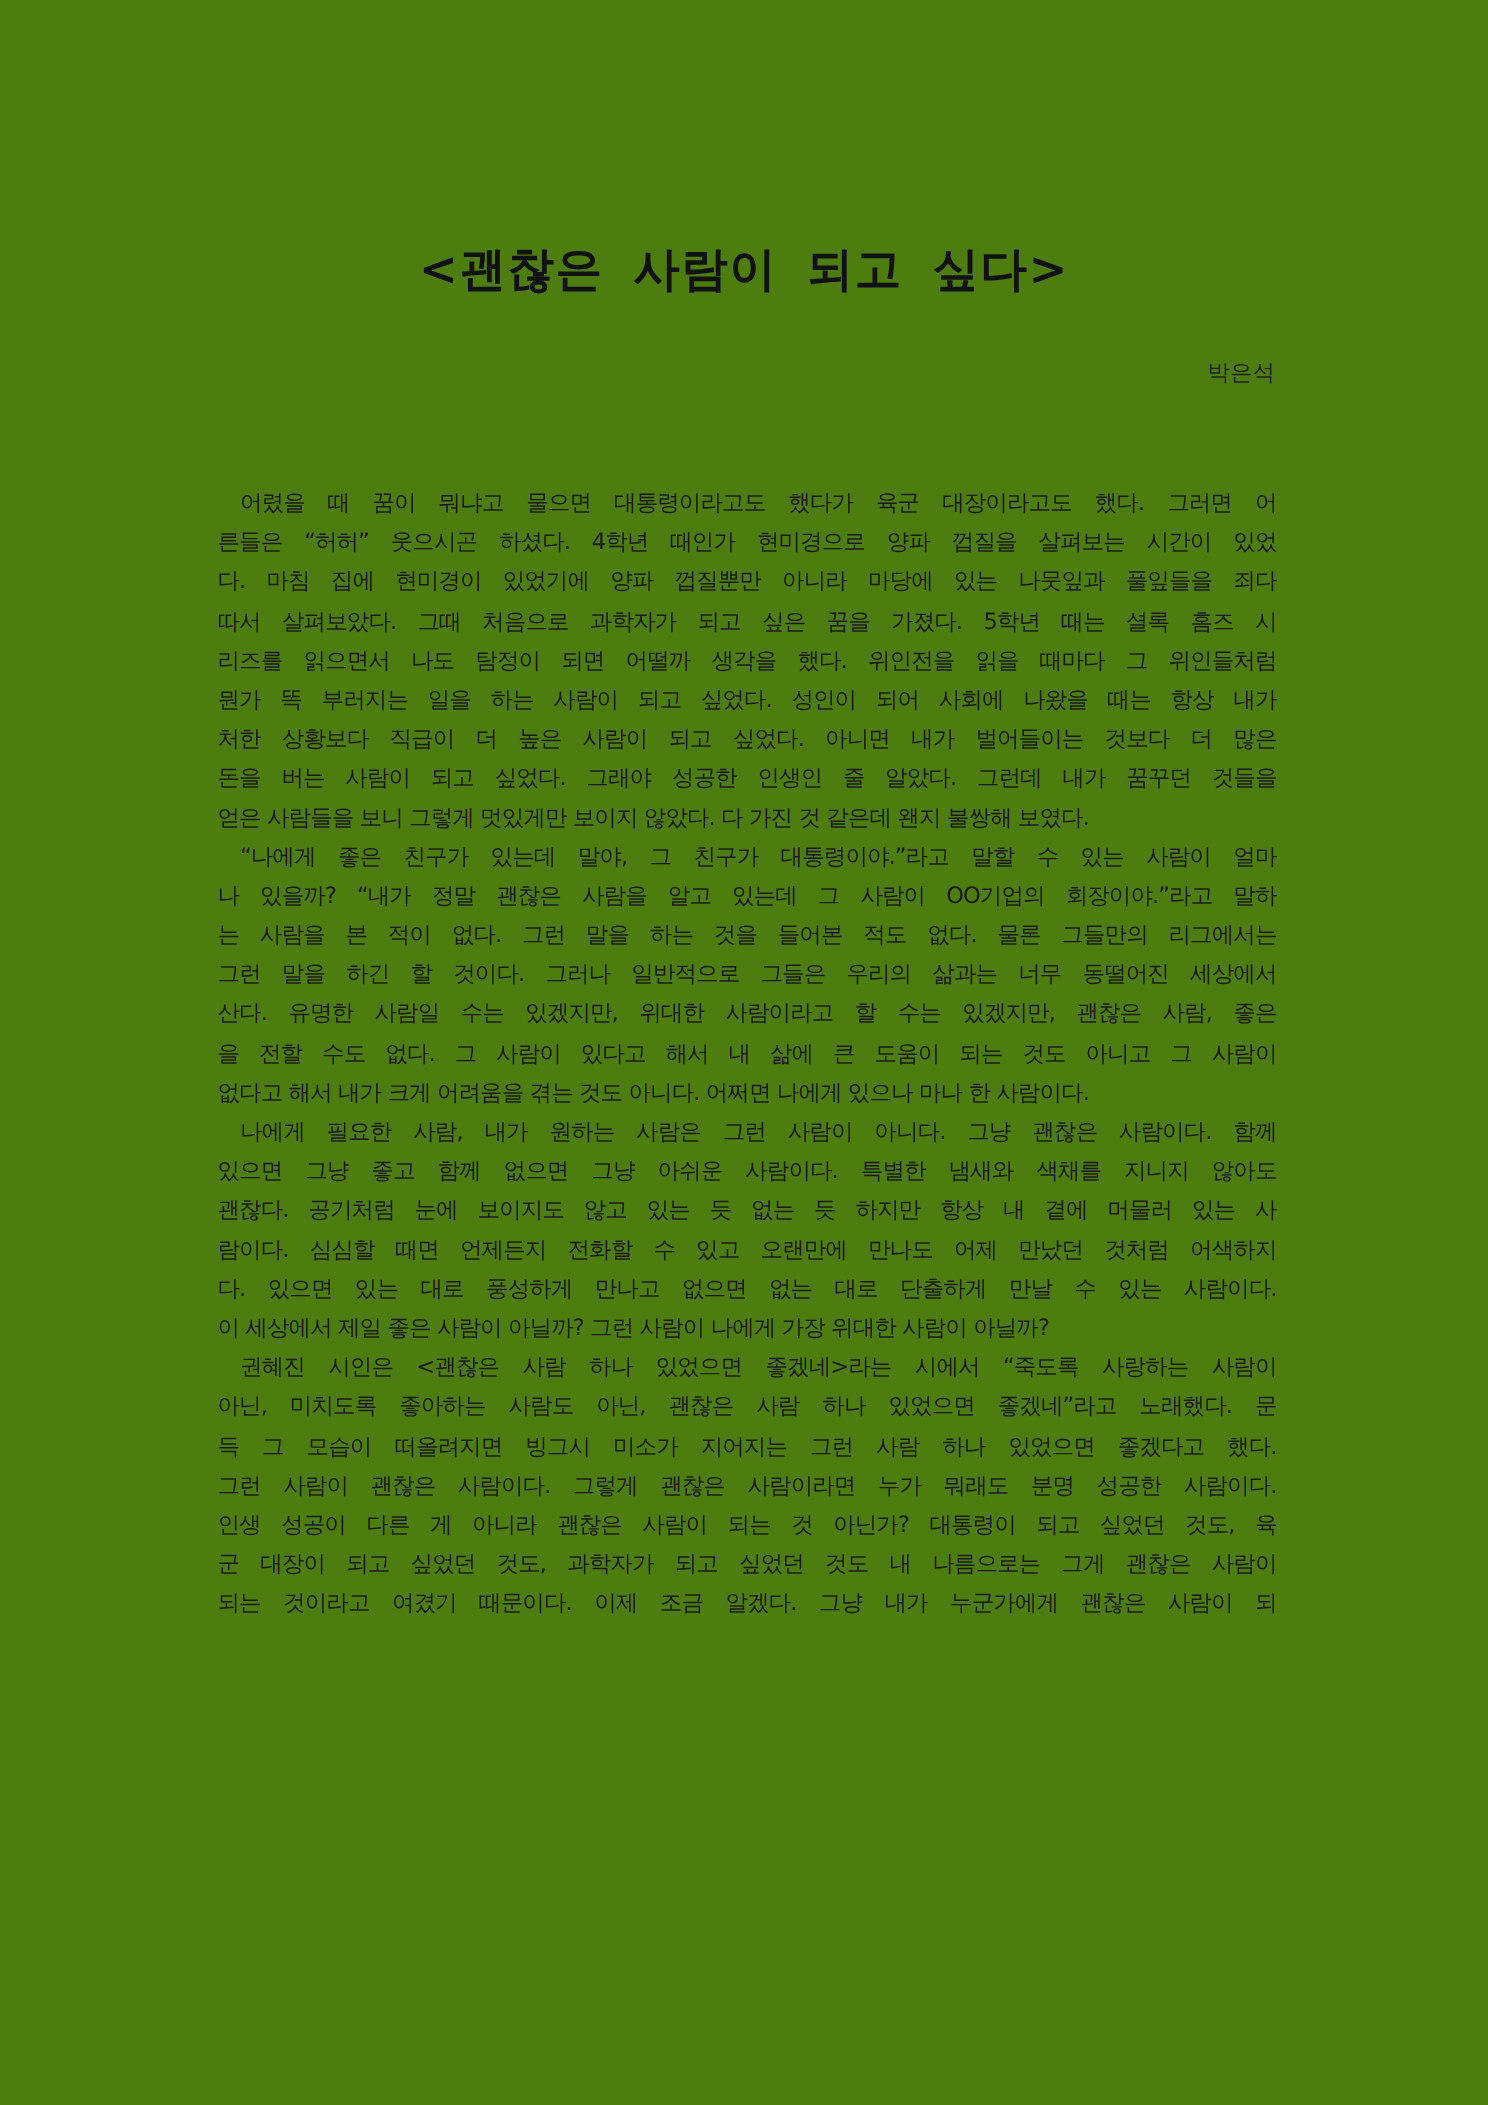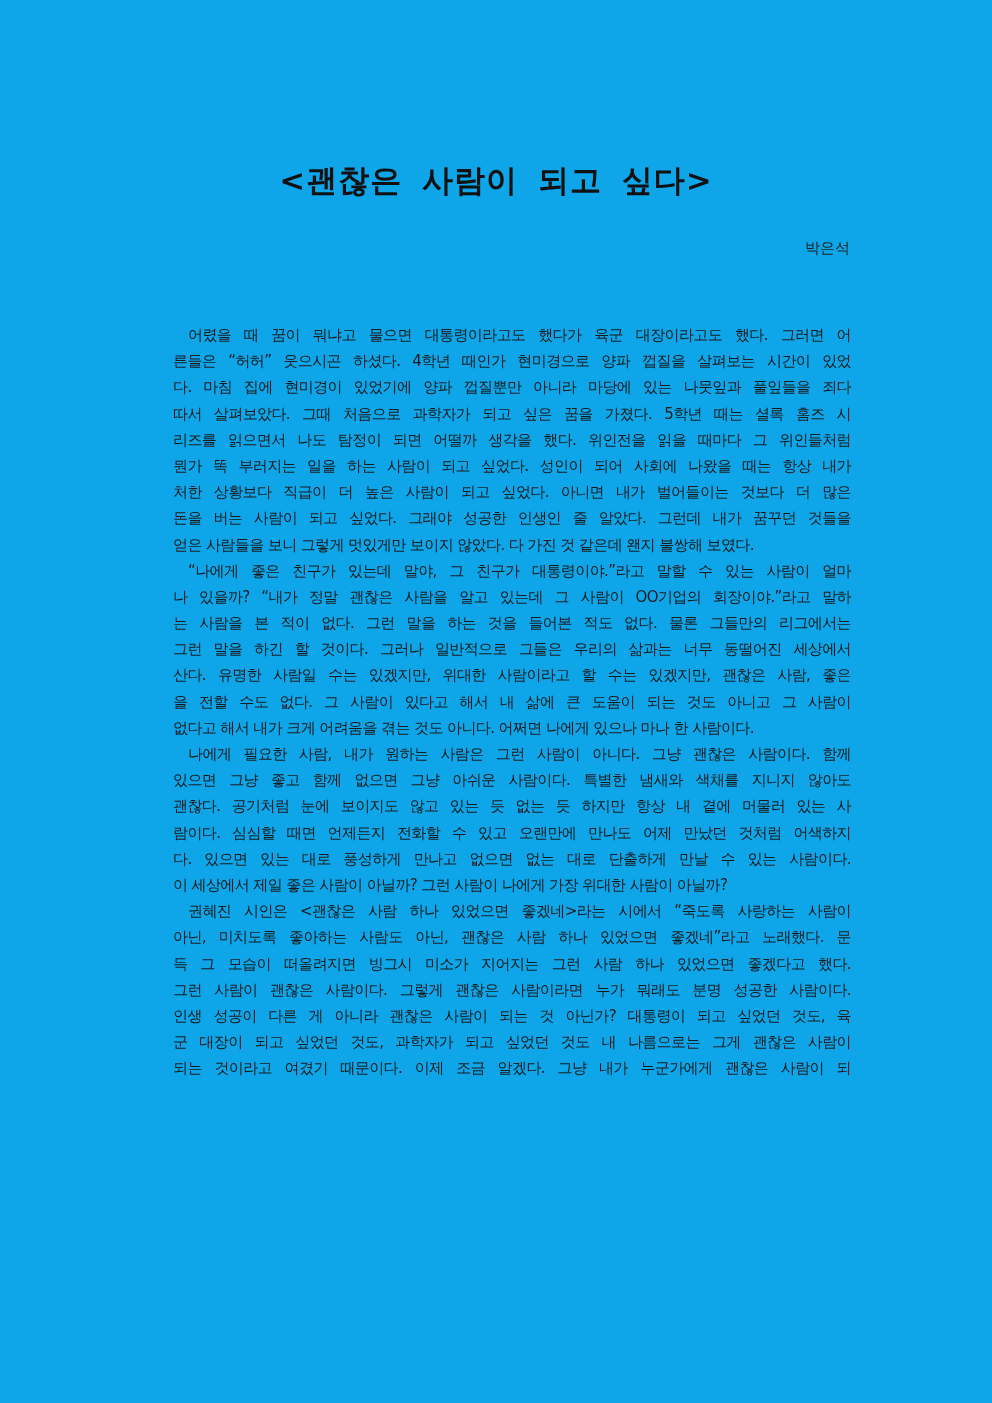--- a/index.html
+++ b/index.html
@@ -1,17 +1,17 @@
 <!DOCTYPE html>
 <html><head>
 <meta charset="utf-8">
 <style>
   html, body { margin: 0; padding: 0; background: #ffffff; }
   body { width: 992px; height: 1403px; position: relative; overflow: hidden; }
-  .page { position: absolute; left: 0; top: 0; width: 992px; height: 1403px; background: #0ea5e9; }
+  .page { position: absolute; left: 0; top: 0; width: 992px; height: 1403px; background: #4d7c0f; }
   .title {
     position: absolute; left: 0; top: 158px; width: 992px;
     text-align: center;
     font-family: "DejaVu Sans", sans-serif;
     font-weight: bold; font-size: 31px; line-height: 44px;
     color: #111111; letter-spacing: 1px;
     word-spacing: 8px;
   }
   .author {
     position: absolute; right: 142px; top: 240px;
@@ -20,21 +20,20 @@
   }
   .body {
     position: absolute; left: 145px; top: 322px; width: 706px;
     font-family: "DejaVu Sans", sans-serif;
     font-size: 15px; color: #1a1a1a;
   }
   .line {
     display: block; height: 26.2px; line-height: 26.2px;
     white-space: nowrap; text-align: justify; text-align-last: justify;
     letter-spacing: -0.6px;
-    margin-left: 28px;
   }
   .line.indent { padding-left: 15px; }
   .line.last { text-align-last: left; }
 </style>
 </head>
 <body>
 
 <div class="page">
   <div class="title">&lt;괜찮은 사람이 되고 싶다&gt;</div>
   <div class="author">박은석</div>

